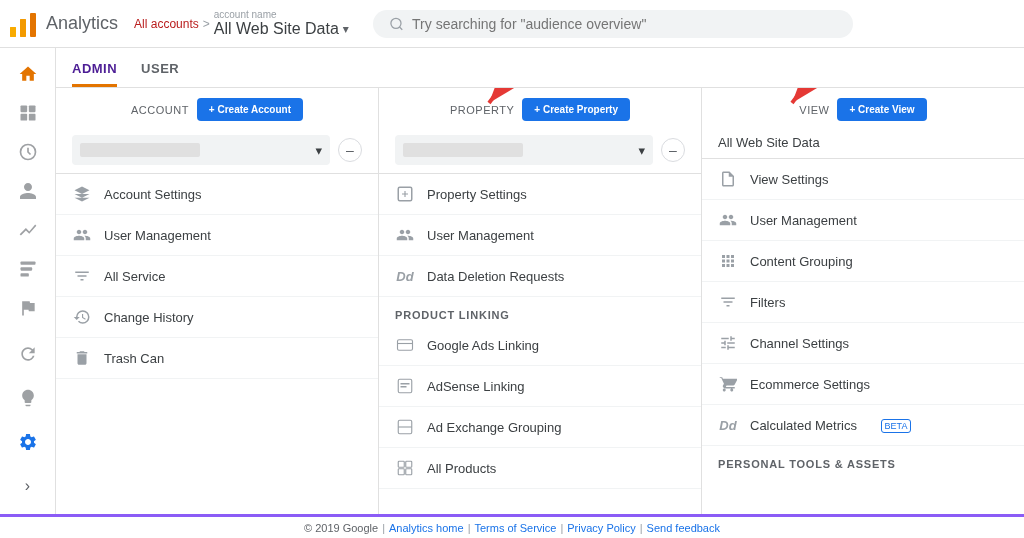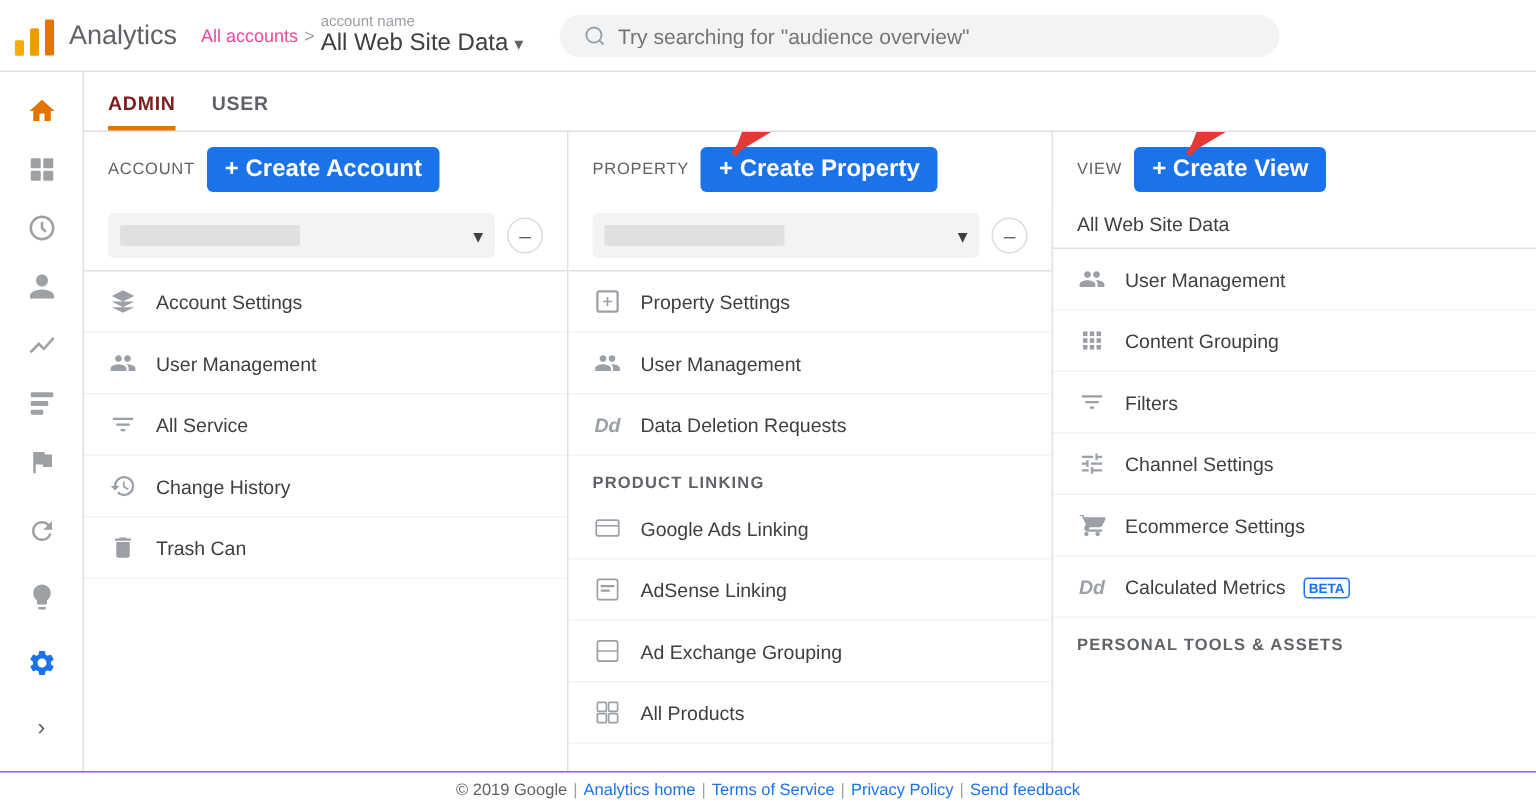--- a/index.html
+++ b/index.html
@@ -26,21 +26,21 @@
       font-weight: 400;
       margin-right: 8px;
     }
     .breadcrumb {
       display: flex;
       align-items: center;
       font-size: 12px;
       color: #5f6368;
       gap: 4px;
     }
-    .breadcrumb .all-accounts { color: #ec4899; cursor: pointer; }
+    .breadcrumb .all-accounts { color: #b91c1c; cursor: pointer; }
     .breadcrumb .chevron { color: #9aa0a6; }
     .property-selector {
       display: flex;
       align-items: center;
       font-size: 16px;
       font-weight: 500;
       color: #3c4043;
       cursor: pointer;
       gap: 4px;
     }
@@ -127,21 +127,21 @@
       padding-bottom: 8px;
       font-size: 13px;
       font-weight: 600;
       color: #5f6368;
       cursor: pointer;
       border-bottom: 3px solid transparent;
       text-transform: uppercase;
       letter-spacing: 0.5px;
     }
     .tab.active {
-      color: #7f1d1d;
+      color: #4c1d95;
       border-bottom: 3px solid #e37400;
     }
 
     
     .admin-columns {
       display: flex;
       height: calc(100% - 40px);
       overflow: hidden;
     }
     .column {
@@ -154,38 +154,39 @@
 
     .column-header {
       display: flex;
       align-items: center;
       padding: 10px 16px;
       gap: 8px;
       position: sticky;
       top: 0;
       background: #fff;
       z-index: 5;
+      justify-content: center;
     }
     .column-label {
       font-size: 11px;
       color: #5f6368;
       font-weight: 500;
       text-transform: uppercase;
       letter-spacing: 0.5px;
     }
     .create-btn {
       display: flex;
       align-items: center;
       gap: 4px;
       background: #1a73e8;
       color: #fff;
       border: none;
       border-radius: 4px;
       padding: 6px 12px;
-      font-size: 16px;
+      font-size: 10px;
       font-weight: 600;
       cursor: pointer;
     }
 
     .selector-row {
       display: flex;
       align-items: center;
       padding: 4px 16px 8px;
       border-bottom: 1px solid #e0e0e0;
     }
@@ -240,26 +241,26 @@
     .section-label {
       padding: 12px 16px 4px;
       font-size: 11px;
       font-weight: 700;
       color: #5f6368;
       letter-spacing: 0.8px;
       text-transform: uppercase;
     }
     .beta-badge {
       font-size: 9px;
-      font-weight: 700;
+      font-weight: 400;
       color: #1a73e8;
       border: 1px solid #1a73e8;
       border-radius: 3px;
       padding: 1px 3px;
-      margin-left: 8px;
+      margin-left: 20px;
       vertical-align: middle;
       text-align: right;
     }
 
     
     .view-col-label {
       font-size: 11px;
       color: #5f6368;
       font-weight: 500;
       text-transform: uppercase;
@@ -273,21 +274,21 @@
     }
 
     
     .footer {
       position: absolute;
       bottom: 0;
       left: 0;
       right: 0;
       height: 24px;
       background: #fff;
-      border-top: 1px solid #8b5cf6;
+      border-top: 3px solid #8b5cf6;
       display: flex;
       align-items: center;
       justify-content: center;
       font-size: 11px;
       color: #5f6368;
       gap: 4px;
       margin-top: 48px;
     }
     .footer a { color: #1a73e8; text-decoration: none; cursor: pointer; }
     .footer .sep { color: #9aa0a6; }
@@ -563,20 +564,28 @@
         <span class="view-col-label">View</span>
         <button class="create-btn">+ Create View</button>
       </div>
       <div class="view-name-row">
         <span>All Web Site Data</span>
       </div>
 
       <div class="menu-item">
         <span class="menu-icon">
           <svg width="18" height="18" viewBox="0 0 24 24" fill="currentColor">
+              <path d="M14 2H6c-1.1 0-2 .9-2 2v16c0 1.1.89 2 1.99 2H18c1.1 0 2-.9 2-2V8l-6-6zm4 18H6V4h7v5h5v11z"></path>
+            </svg>
+        </span>
+        <span>View Settings</span>
+      </div>
+      <div class="menu-item">
+        <span class="menu-icon">
+          <svg width="18" height="18" viewBox="0 0 24 24" fill="currentColor">
               <path d="M16 11c1.66 0 2.99-1.34 2.99-3S17.66 5 16 5c-1.66 0-3 1.34-3 3s1.34 3 3 3zm-8 0c1.66 0 2.99-1.34 2.99-3S9.66 5 8 5C6.34 5 5 6.34 5 8s1.34 3 3 3zm0 2c-2.33 0-7 1.17-7 3.5V19h14v-2.5c0-2.33-4.67-3.5-7-3.5zm8 0c-.29 0-.62.02-.97.05 1.16.84 1.97 1.97 1.97 3.45V19h6v-2.5c0-2.33-4.67-3.5-7-3.5z"></path>
             </svg>
         </span>
         <span>User Management</span>
       </div>
       <div class="menu-item">
         <span class="menu-icon">
           <svg width="18" height="18" viewBox="0 0 24 24" fill="currentColor">
               <path d="M4 8h4V4H4v4zm6 12h4v-4h-4v4zm-6 0h4v-4H4v4zm0-6h4v-4H4v4zm6 0h4v-4h-4v4zm6-10v4h4V4h-4zm-6 4h4V4h-4v4zm6 6h4v-4h-4v4zm0 6h4v-4h-4v4z"></path>
             </svg>

